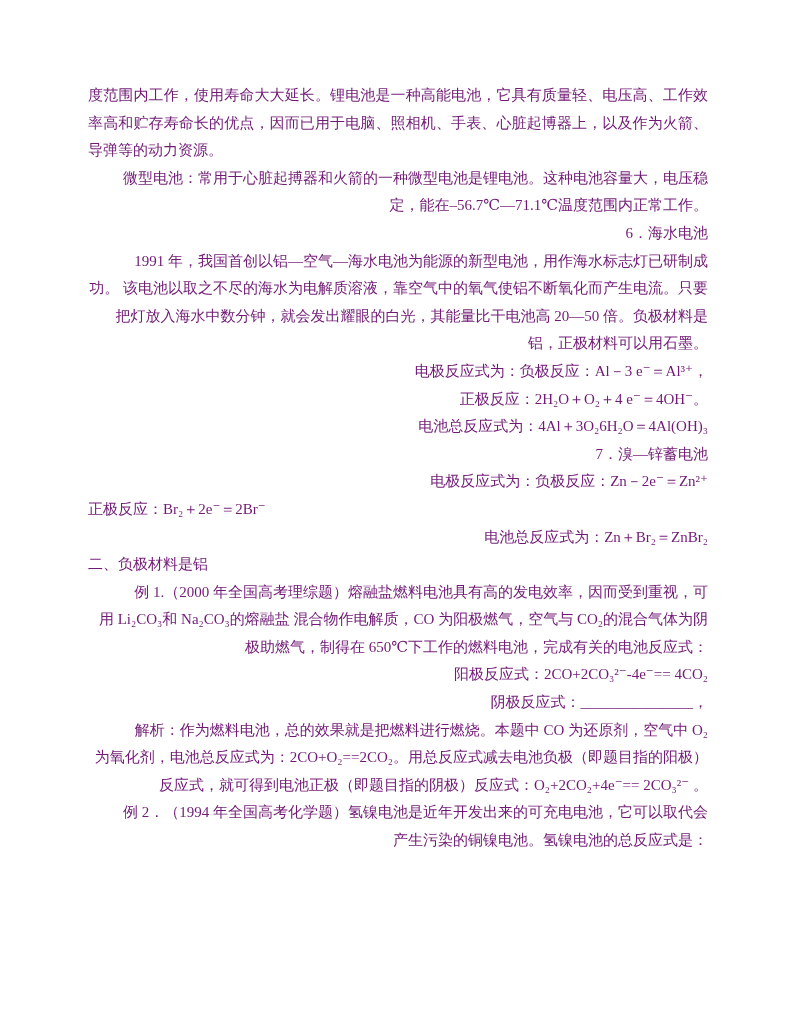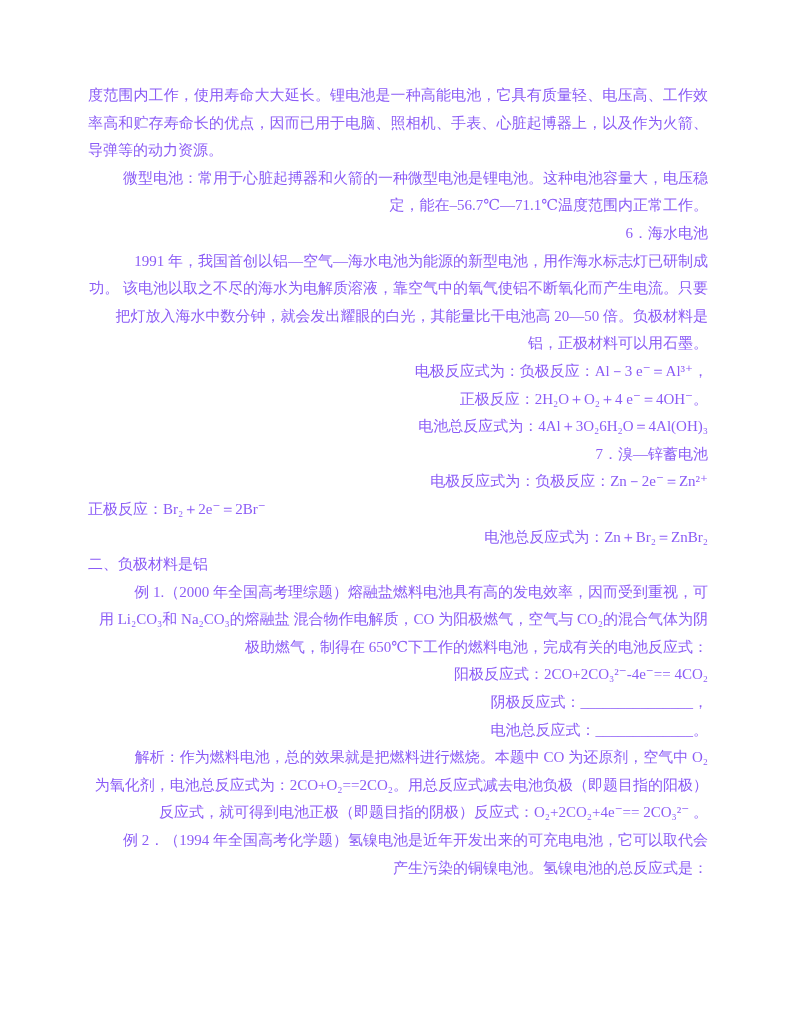--- a/index.html
+++ b/index.html
@@ -5,21 +5,21 @@
   html, body {
     margin: 0;
     padding: 0;
     background: #ffffff;
   }
   .page {
     position: relative;
     width: 793px;
     height: 916px;
     background: #ffffff;
-    color: #8b5cf6;
+    color: #701a75;
     font-family: "Liberation Serif", "DejaVu Serif", serif;
     font-size: 15px;
     line-height: 27.6px;
     overflow: hidden;
   }
   .doc {
     position: absolute;
     left: 88px;
     top: 82px;
     width: 620px;
@@ -83,21 +83,20 @@
     <p class="indent">电池总反应式为：Zn＋Br₂＝ZnBr₂</p>
 
     <p>二、负极材料是铝</p>
 
     <p class="para indent">例 1.（2000 年全国高考理综题）熔融盐燃料电池具有高的发电效率，因而受到重视，可用 Li₂CO₃和 Na₂CO₃的熔融盐 混合物作电解质，CO 为阳极燃气，空气与 CO₂的混合气体为阴极助燃气，制得在 650℃下工作的燃料电池，完成有关的电池反应式：</p>
 
     <p class="indent">阳极反应式：2CO+2CO₃²⁻-4e⁻== 4CO₂</p>
 
     <p class="indent">阴极反应式：_______________，</p>
 
-    <p class="indent">电池总反应式：_____________。</p>
 
     <p class="para indent">解析：作为燃料电池，总的效果就是把燃料进行燃烧。本题中 CO 为还原剂，空气中 O₂为氧化剂，电池总反应式为：2CO+O₂==2CO₂。用总反应式减去电池负极（即题目指的阳极）反应式，就可得到电池正极（即题目指的阴极）反应式：O₂+2CO₂+4e⁻== 2CO₃²⁻ 。</p>
 
     <p class="para indent">例 2．（1994 年全国高考化学题）氢镍电池是近年开发出来的可充电电池，它可以取代会产生污染的铜镍电池。氢镍电池的总反应式是：</p>
 
   </div>
 
   <div class="footer">第 69 页</div>
 </div>
 

